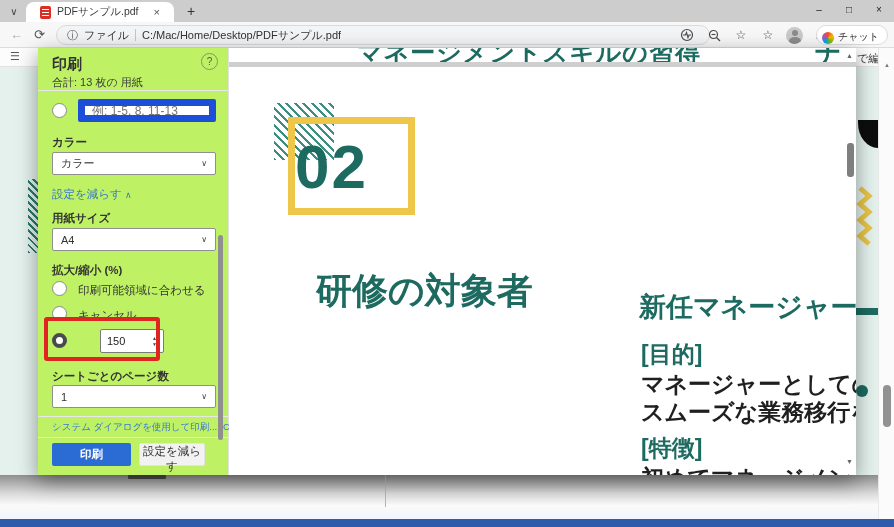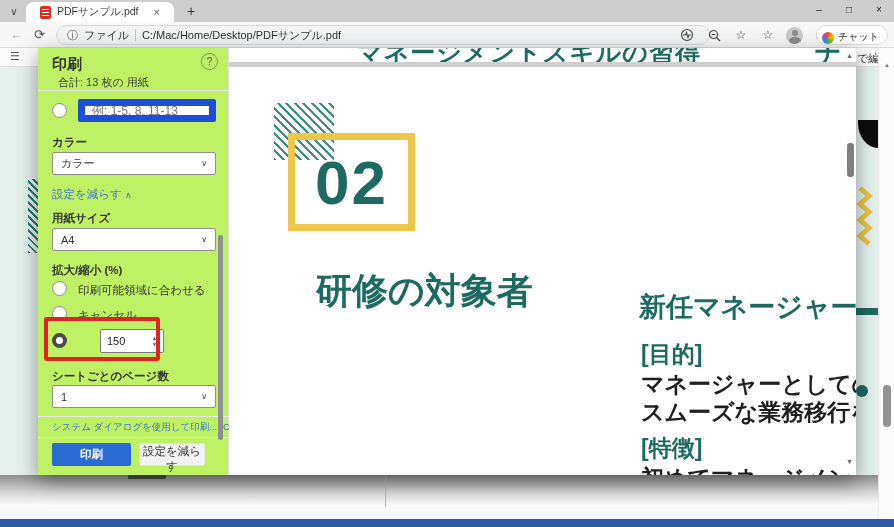--- a/index.html
+++ b/index.html
@@ -56,21 +56,21 @@
     background:linear-gradient(180deg,#8f8f8f 0%,#d9d9d9 35%,#fafafa 58%,#f2f6fb 80%,#f2f6fb 100%); }
   .below-frag { position:absolute; left:128px; top:0px; width:38px; height:4px; background:#3c3c3c; border-radius:1px; opacity:.85; }
   .below-line { position:absolute; left:385px; top:0; width:1px; height:32px; background:#b5b5b5; }
   .taskbar-edge { position:absolute; left:0; top:519px; width:894px; height:8px; background:#2c5cab; }
 
   
   .dialog { position:absolute; left:38px; top:48px; width:818px; height:427px; background:#fff; box-shadow:0 6px 20px rgba(0,0,0,.4); display:flex; }
   .panel { position:relative; width:190px; height:427px; flex:0 0 auto; background:#bef264; }
   .panel-title { position:absolute; left:14px; top:7px; font-size:15px; font-weight:600; color:#333; }
   .help-btn { position:absolute; left:163px; top:5px; width:17px; height:17px; border:1px solid #8a8a8a; border-radius:50%; font-size:10px; color:#555; text-align:center; line-height:15px; cursor:pointer; }
-  .panel-summary { position:absolute; left:14px; top:27px; font-size:11px; color:#3c3c3c;margin-left:6px; }
+  .panel-summary { position:absolute; left:14px; top:27px; font-size:11px; color:#3c3c3c; }
   .hr { position:absolute; left:0; width:190px; height:1px; background:#e8e8e8; }
   .radio { position:absolute; width:15px; height:15px; border:1.5px solid #8a8a8a; border-radius:50%; background:#fff; cursor:pointer; }
   .radio.sel { border:4.5px solid #4a4a4a; }
   .range-input { position:absolute; left:40px; top:51px; width:138px; height:23px; border:7px solid #1d4ed8; border-radius:2px; font-size:12px; padding:0 7px; color:#333; }
   .range-input::placeholder { color:#767676; }
   .fld-label { position:absolute; left:14px; font-size:11.5px; font-weight:700; color:#333; }
   .select { position:absolute; left:14px; width:164px; height:23px; border:1px solid #8f8f8f; border-radius:2px; background:#fff; display:flex; align-items:center; padding:0 8px; cursor:pointer; }
   .select .val { font-size:11px; color:#333; flex:1; }
   .select .chev { font-size:8px; color:#444; }
   .link { position:absolute; left:14px; font-size:11.5px; color:#3a76d2; cursor:pointer; white-space:nowrap; }
@@ -88,21 +88,21 @@
   .panel-divider { width:1px; height:427px; background:#e0e0e0; flex:0 0 auto; }
 
   
   .preview { position:relative; width:627px; height:427px; background:#cfcfcf; overflow:hidden; }
   .pv-page1 { position:absolute; left:0; top:0; width:627px; height:14px; background:#fff; overflow:hidden; }
   .pv-head1 { position:absolute; left:0; top:-12px; width:600px; text-align:center; font-size:25px; font-weight:800; color:#1d6a60; letter-spacing:1px; white-space:nowrap; }
   .pv-head1-frag { position:absolute; left:586px; top:-11px; font-size:26px; font-weight:800; color:#1d6a60; }
   .pv-page2 { position:absolute; left:0; top:19px; width:627px; height:408px; background:#fff; overflow:hidden; }
   .hatch-sq { position:absolute; left:45px; top:36px; width:60px; height:57px;
     background:repeating-linear-gradient(45deg,#3d8d83 0 2px,rgba(255,255,255,0) 2px 6px); }
-  .num-frame { position:absolute; left:59px; top:50px; width:127px; height:98px; border:7px solid #edc64a; display:flex; align-items:center; justify-content:center;margin-top:16px; }
+  .num-frame { position:absolute; left:59px; top:50px; width:127px; height:98px; border:7px solid #edc64a; display:flex; align-items:center; justify-content:flex-start; }
   .num-frame .num { font-size:62px; font-weight:800; color:#1d6a60; letter-spacing:2px; }
   .pv-sec-title { position:absolute; left:87px; top:200px; font-size:36px; font-weight:800; color:#1d6a60; white-space:nowrap; }
   .pv-item-num { position:absolute; left:405px; top:128px; font-size:56px; font-weight:800; color:#bfe3dd; -webkit-text-stroke:3px #2a7a70; letter-spacing:4px; }
   .pv-item-title { position:absolute; left:410px; top:222px; font-size:27px; font-weight:800; color:#1d6a60; white-space:nowrap; }
   .pv-sub { position:absolute; left:412px; font-size:23px; font-weight:800; color:#1d6a60; white-space:nowrap; }
   .pv-body { position:absolute; left:412px; font-size:23px; font-weight:700; color:#1f1f1f; white-space:nowrap; }
   .pv-scroll-up { position:absolute; left:617px; top:4px; font-size:7px; color:#666; cursor:pointer; }
   .pv-scroll-thumb { position:absolute; left:618px; top:95px; width:7px; height:34px; background:#7f7f7f; border-radius:3px; cursor:pointer; }
   .pv-scroll-down { position:absolute; left:617px; top:410px; font-size:7px; color:#666; cursor:pointer; }
 </style>

